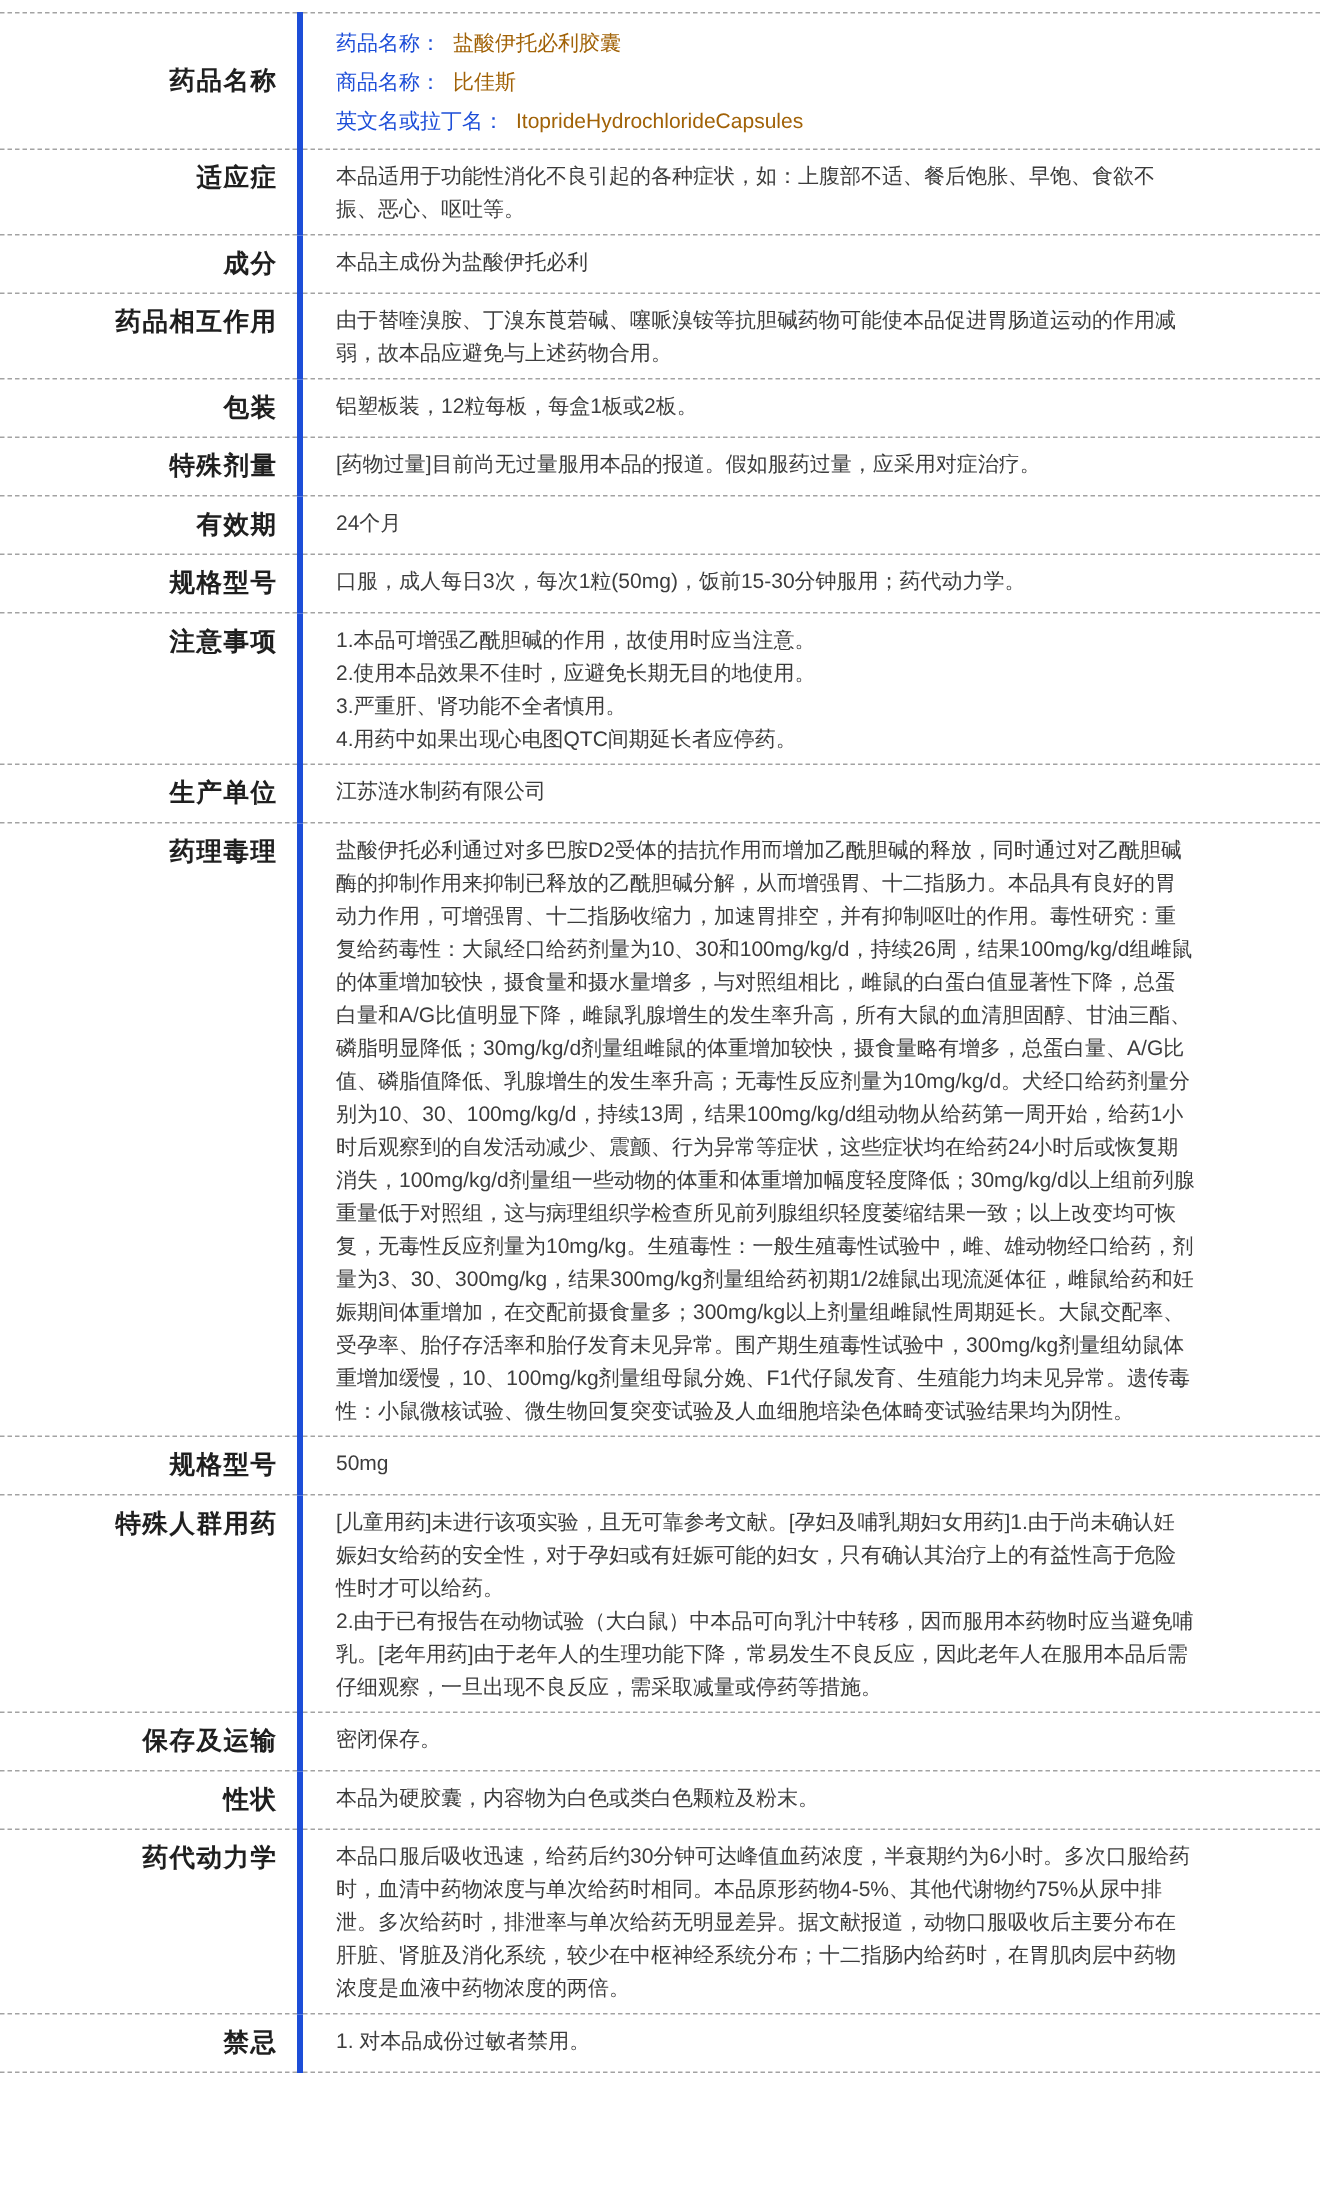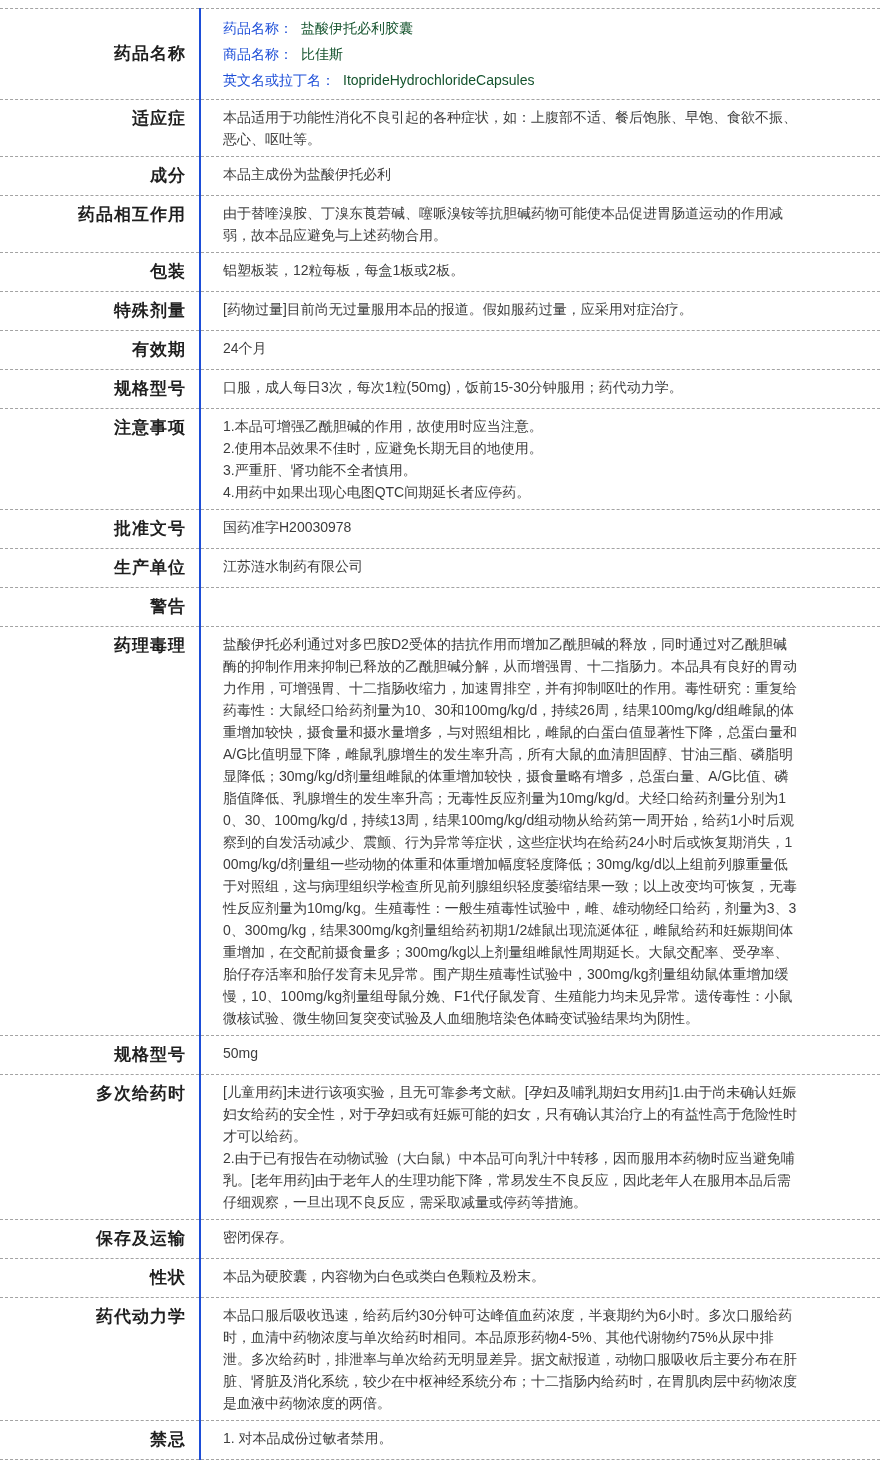--- a/index.html
+++ b/index.html
@@ -22,21 +22,21 @@
   }
   table.drug-table tr {
     border-top: 1px dashed #a3a3a3;
   }
   table.drug-table tr:last-child {
     border-bottom: 1px dashed #a3a3a3;
   }
   td.label-cell {
     width: 200px;
     box-sizing: border-box;
-    border-right: 2px solid #1d4ed8;
+    border-right: 4px solid #1d4ed8;
     text-align: right;
     vertical-align: top;
     padding: 7px 13px 7px 4px;
     font-size: 17px;
     font-weight: bold;
     color: #1f1f1f;
     letter-spacing: 1px;
     line-height: 24px;
   }
   td.label-cell.middle {
@@ -53,21 +53,21 @@
   }
   .field-line {
     line-height: 26px;
     white-space: nowrap;
   }
   .field-name {
     color: #1d4ed8;
     margin-right: 8px;
   }
   .field-value {
-    color: #14532d;
+    color: #a16207;
   }
   .content-line {
     min-height: 22px;
   }
 </style>
 </head>
 <body>
 
 <div class="page">
   <table class="drug-table">
@@ -125,49 +125,39 @@
         <tr>
           <td class="label-cell">注意事项</td>
           <td class="value-cell">
             <div class="content-line">1.本品可增强乙酰胆碱的作用，故使用时应当注意。</div>
             <div class="content-line">2.使用本品效果不佳时，应避免长期无目的地使用。</div>
             <div class="content-line">3.严重肝、肾功能不全者慎用。</div>
             <div class="content-line">4.用药中如果出现心电图QTC间期延长者应停药。</div>
           </td>
         </tr>
         <tr>
-          <td class="label-cell">批准文号</td>
-          <td class="value-cell">
-            <div class="content-line">国药准字H20030978</div>
-          </td>
-        </tr>
-        <tr>
           <td class="label-cell">生产单位</td>
           <td class="value-cell">
             <div class="content-line">江苏涟水制药有限公司</div>
           </td>
-        </tr>
-        <tr>
-          <td class="label-cell">警告</td>
-          <td class="value-cell"></td>
         </tr>
         <tr>
           <td class="label-cell">药理毒理</td>
           <td class="value-cell">
             <div class="content-line">盐酸伊托必利通过对多巴胺D2受体的拮抗作用而增加乙酰胆碱的释放，同时通过对乙酰胆碱酶的抑制作用来抑制已释放的乙酰胆碱分解，从而增强胃、十二指肠力。本品具有良好的胃动力作用，可增强胃、十二指肠收缩力，加速胃排空，并有抑制呕吐的作用。毒性研究：重复给药毒性：大鼠经口给药剂量为10、30和100mg/kg/d，持续26周，结果100mg/kg/d组雌鼠的体重增加较快，摄食量和摄水量增多，与对照组相比，雌鼠的白蛋白值显著性下降，总蛋白量和A/G比值明显下降，雌鼠乳腺增生的发生率升高，所有大鼠的血清胆固醇、甘油三酯、磷脂明显降低；30mg/kg/d剂量组雌鼠的体重增加较快，摄食量略有增多，总蛋白量、A/G比值、磷脂值降低、乳腺增生的发生率升高；无毒性反应剂量为10mg/kg/d。犬经口给药剂量分别为10、30、100mg/kg/d，持续13周，结果100mg/kg/d组动物从给药第一周开始，给药1小时后观察到的自发活动减少、震颤、行为异常等症状，这些症状均在给药24小时后或恢复期消失，100mg/kg/d剂量组一些动物的体重和体重增加幅度轻度降低；30mg/kg/d以上组前列腺重量低于对照组，这与病理组织学检查所见前列腺组织轻度萎缩结果一致；以上改变均可恢复，无毒性反应剂量为10mg/kg。生殖毒性：一般生殖毒性试验中，雌、雄动物经口给药，剂量为3、30、300mg/kg，结果300mg/kg剂量组给药初期1/2雄鼠出现流涎体征，雌鼠给药和妊娠期间体重增加，在交配前摄食量多；300mg/kg以上剂量组雌鼠性周期延长。大鼠交配率、受孕率、胎仔存活率和胎仔发育未见异常。围产期生殖毒性试验中，300mg/kg剂量组幼鼠体重增加缓慢，10、100mg/kg剂量组母鼠分娩、F1代仔鼠发育、生殖能力均未见异常。遗传毒性：小鼠微核试验、微生物回复突变试验及人血细胞培染色体畸变试验结果均为阴性。</div>
           </td>
         </tr>
         <tr>
           <td class="label-cell">规格型号</td>
           <td class="value-cell">
             <div class="content-line">50mg</div>
           </td>
         </tr>
         <tr>
-          <td class="label-cell">多次给药时</td>
+          <td class="label-cell">特殊人群用药</td>
           <td class="value-cell">
             <div class="content-line">[儿童用药]未进行该项实验，且无可靠参考文献。[孕妇及哺乳期妇女用药]1.由于尚未确认妊娠妇女给药的安全性，对于孕妇或有妊娠可能的妇女，只有确认其治疗上的有益性高于危险性时才可以给药。</div>
             <div class="content-line">2.由于已有报告在动物试验（大白鼠）中本品可向乳汁中转移，因而服用本药物时应当避免哺乳。[老年用药]由于老年人的生理功能下降，常易发生不良反应，因此老年人在服用本品后需仔细观察，一旦出现不良反应，需采取减量或停药等措施。</div>
           </td>
         </tr>
         <tr>
           <td class="label-cell">保存及运输</td>
           <td class="value-cell">
             <div class="content-line">密闭保存。</div>
           </td>

